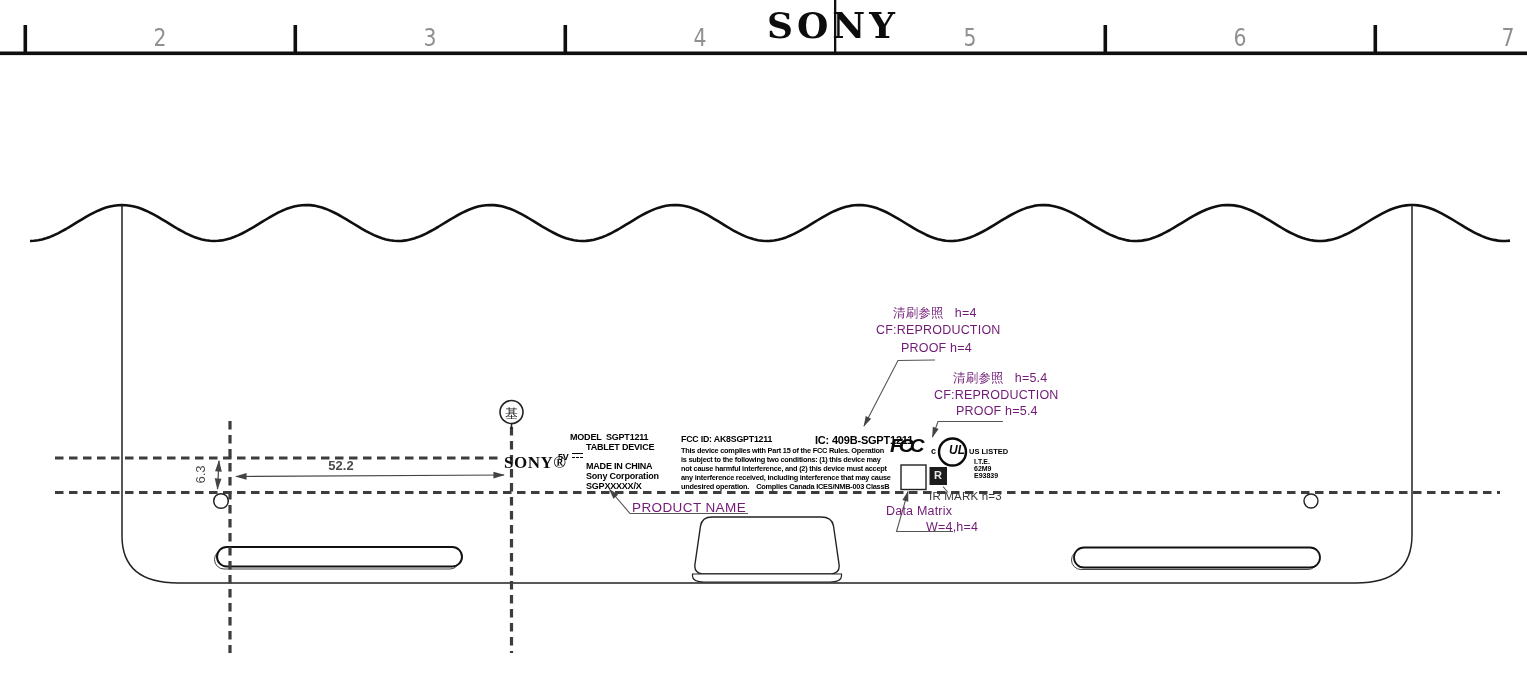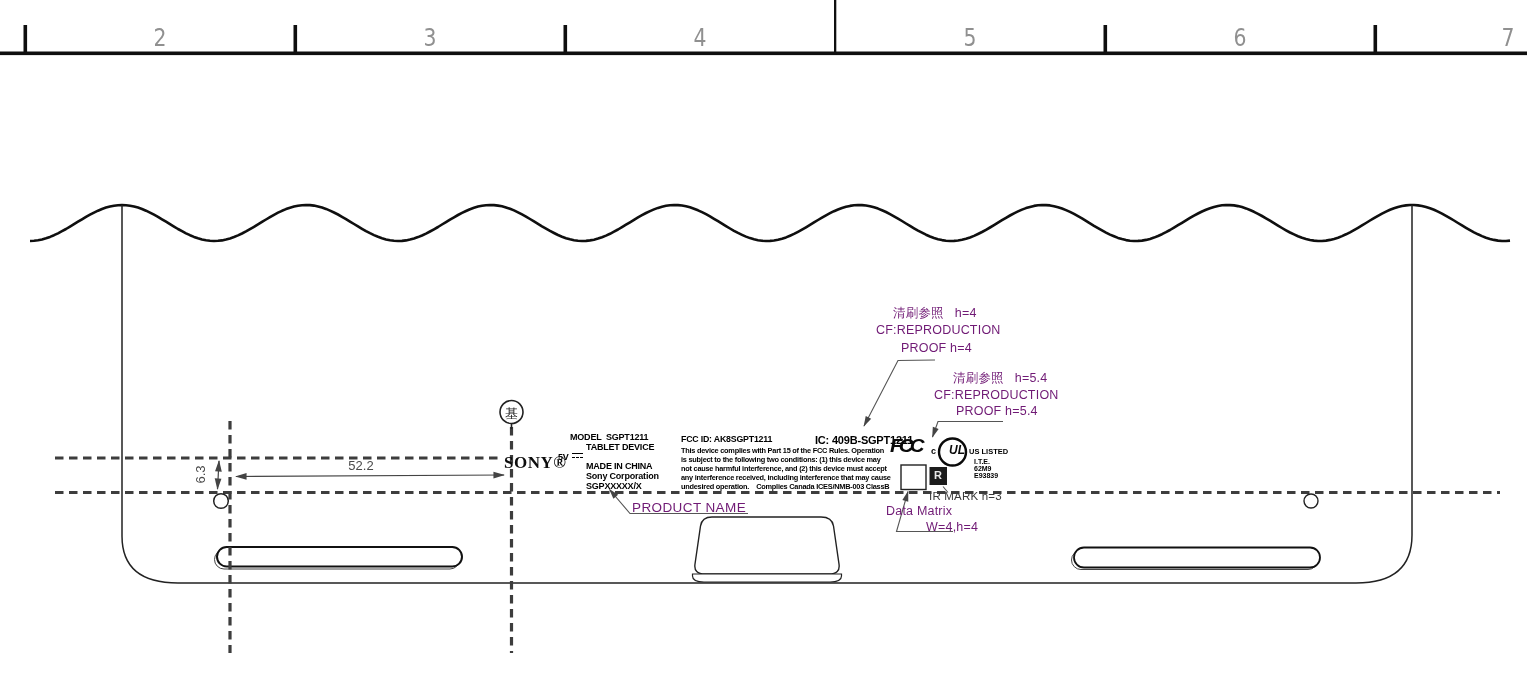--- a/index.html
+++ b/index.html
@@ -113,25 +113,26 @@
     <circle cx="952.5" cy="452" r="13.5" fill="none" stroke="#0a0a0a" stroke-width="2.4"></circle>
   </svg>
 
   <span class="ruler-num" style="left:146px;">2</span>
   <span class="ruler-num" style="left:416px;">3</span>
   <span class="ruler-num" style="left:686px;">4</span>
   <span class="ruler-num" style="left:956px;">5</span>
   <span class="ruler-num" style="left:1226px;">6</span>
   <span class="ruler-num" style="left:1494px;">7</span>
 
+  <div class="sony-logo">SONY</div>
 
   <div class="sony-mark">SONY®</div>
   <div class="datum-char">基</div>
 
-  <div class="dim-label" style="left:340px;top:458px;width:42px;">52.2</div>
+  <div class="dim-label" style="left:320px;top:458px;width:42px;font-weight:bold;">52.2</div>
   <div class="dim-label" style="left:185px;top:467px;width:30px;transform:rotate(-90deg);">6.3</div>
 
   <div class="note" style="left:893px;top:305px;">清刷参照   h=4</div>
   <div class="note" style="left:876px;top:323px;">CF:REPRODUCTION</div>
   <div class="note" style="left:901px;top:341px;">PROOF h=4</div>
 
   <div class="note" style="left:953px;top:370px;">清刷参照   h=5.4</div>
   <div class="note" style="left:934px;top:388px;">CF:REPRODUCTION</div>
   <div class="note" style="left:956px;top:404px;">PROOF h=5.4</div>
 

